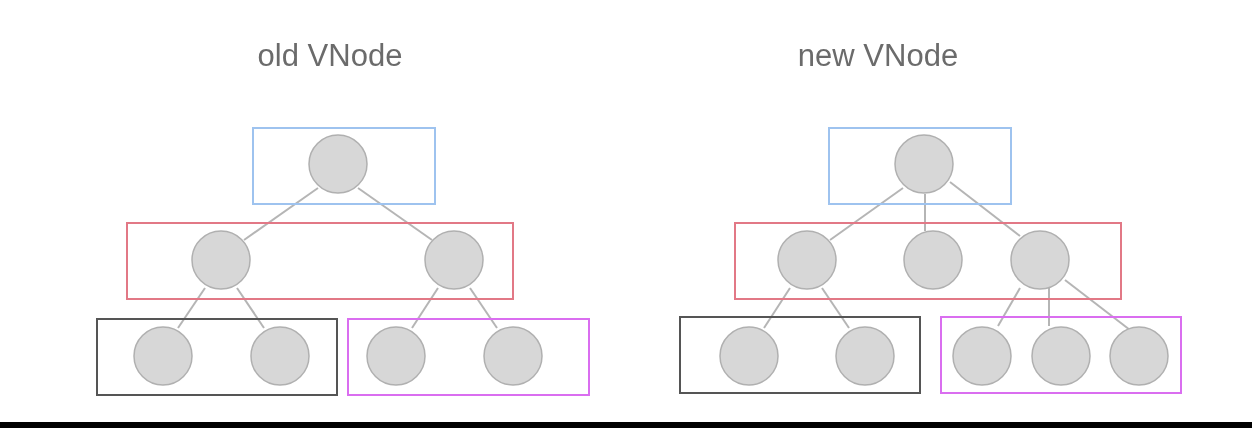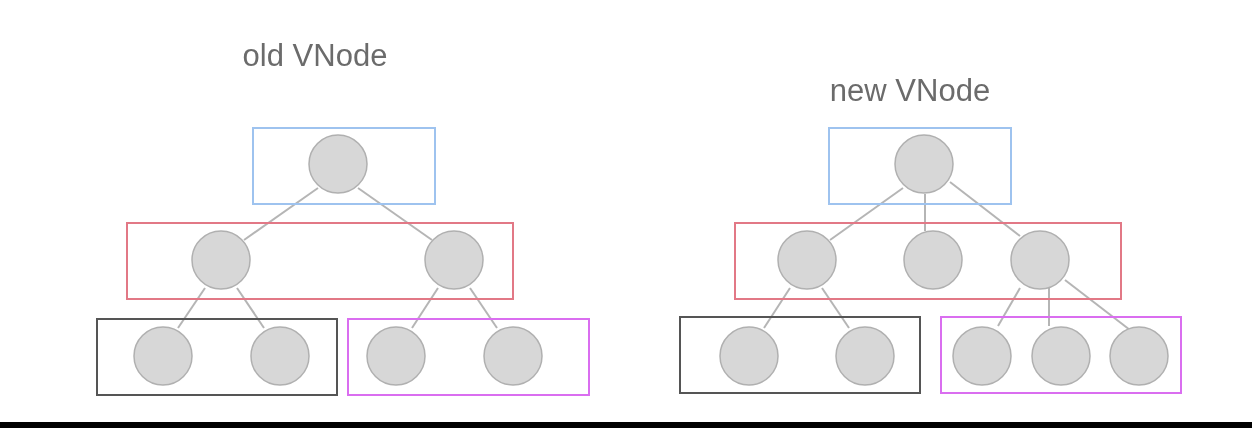--- a/index.html
+++ b/index.html
@@ -4,22 +4,22 @@
 <style>
   html,body{margin:0;padding:0;background:#fff;}
   body{width:1252px;height:428px;position:relative;overflow:hidden;font-family:"Liberation Sans",sans-serif;}
   .title{position:absolute;top:38px;font-size:31px;color:#6b6b6b;width:300px;text-align:center;}
   svg{position:absolute;left:0;top:0;}
   .bar{position:absolute;left:0;top:422px;width:1252px;height:6px;background:#000;}
 </style>
 </head>
 <body>
 
-<div class="title" style="left:165px;">old VNode</div>
-<div class="title" style="left:760px;margin-top:35px;">new VNode</div>
+<div class="title" style="left:180px;">old VNode</div>
+<div class="title" style="left:728px;">new VNode</div>
 
 <svg width="1252" height="428">
   <g fill="none">
     <g stroke="#b5b5b5" stroke-width="2">
       <line x1="318" y1="188" x2="244" y2="240"></line>
       <line x1="358" y1="188" x2="432" y2="240"></line>
       <line x1="205" y1="288" x2="178" y2="328"></line>
       <line x1="237" y1="288" x2="264" y2="328"></line>
       <line x1="438" y1="288" x2="412" y2="328"></line>
       <line x1="470" y1="288" x2="497" y2="328"></line>

